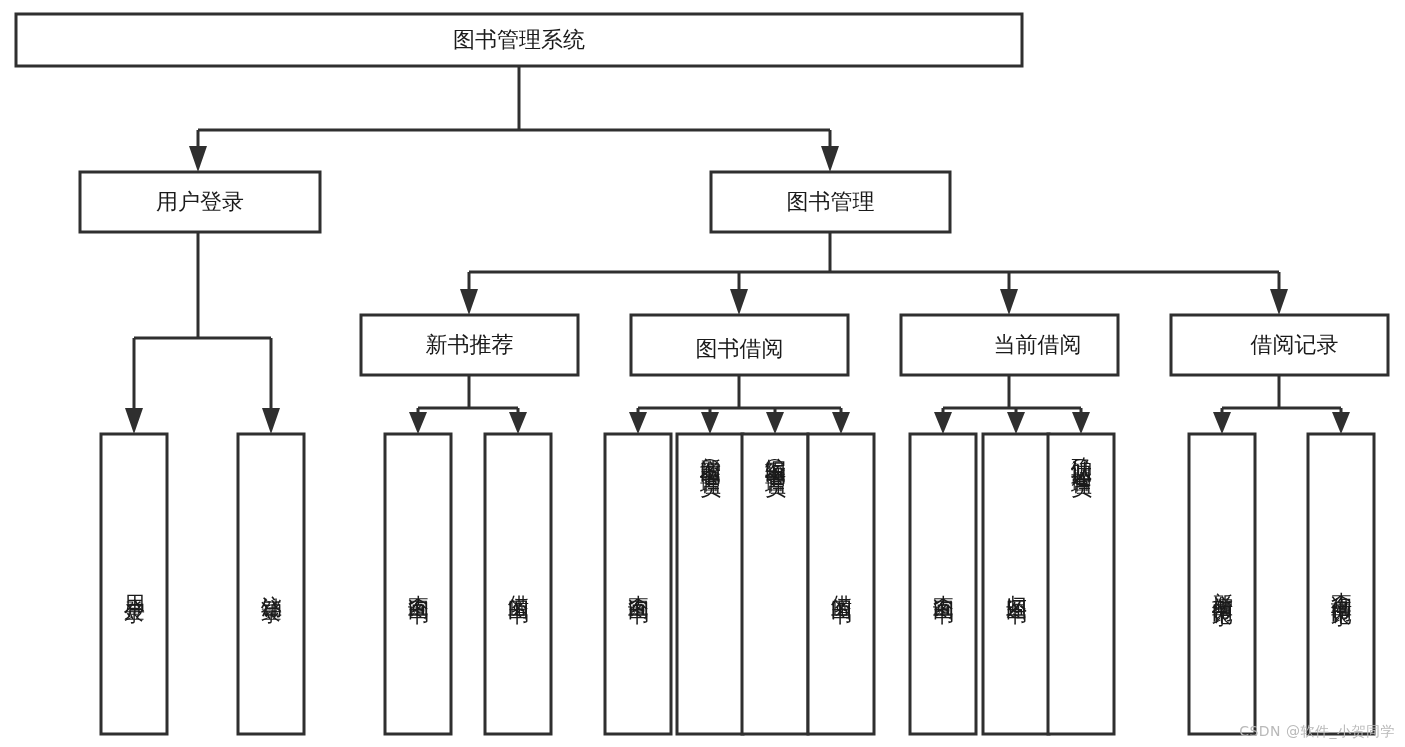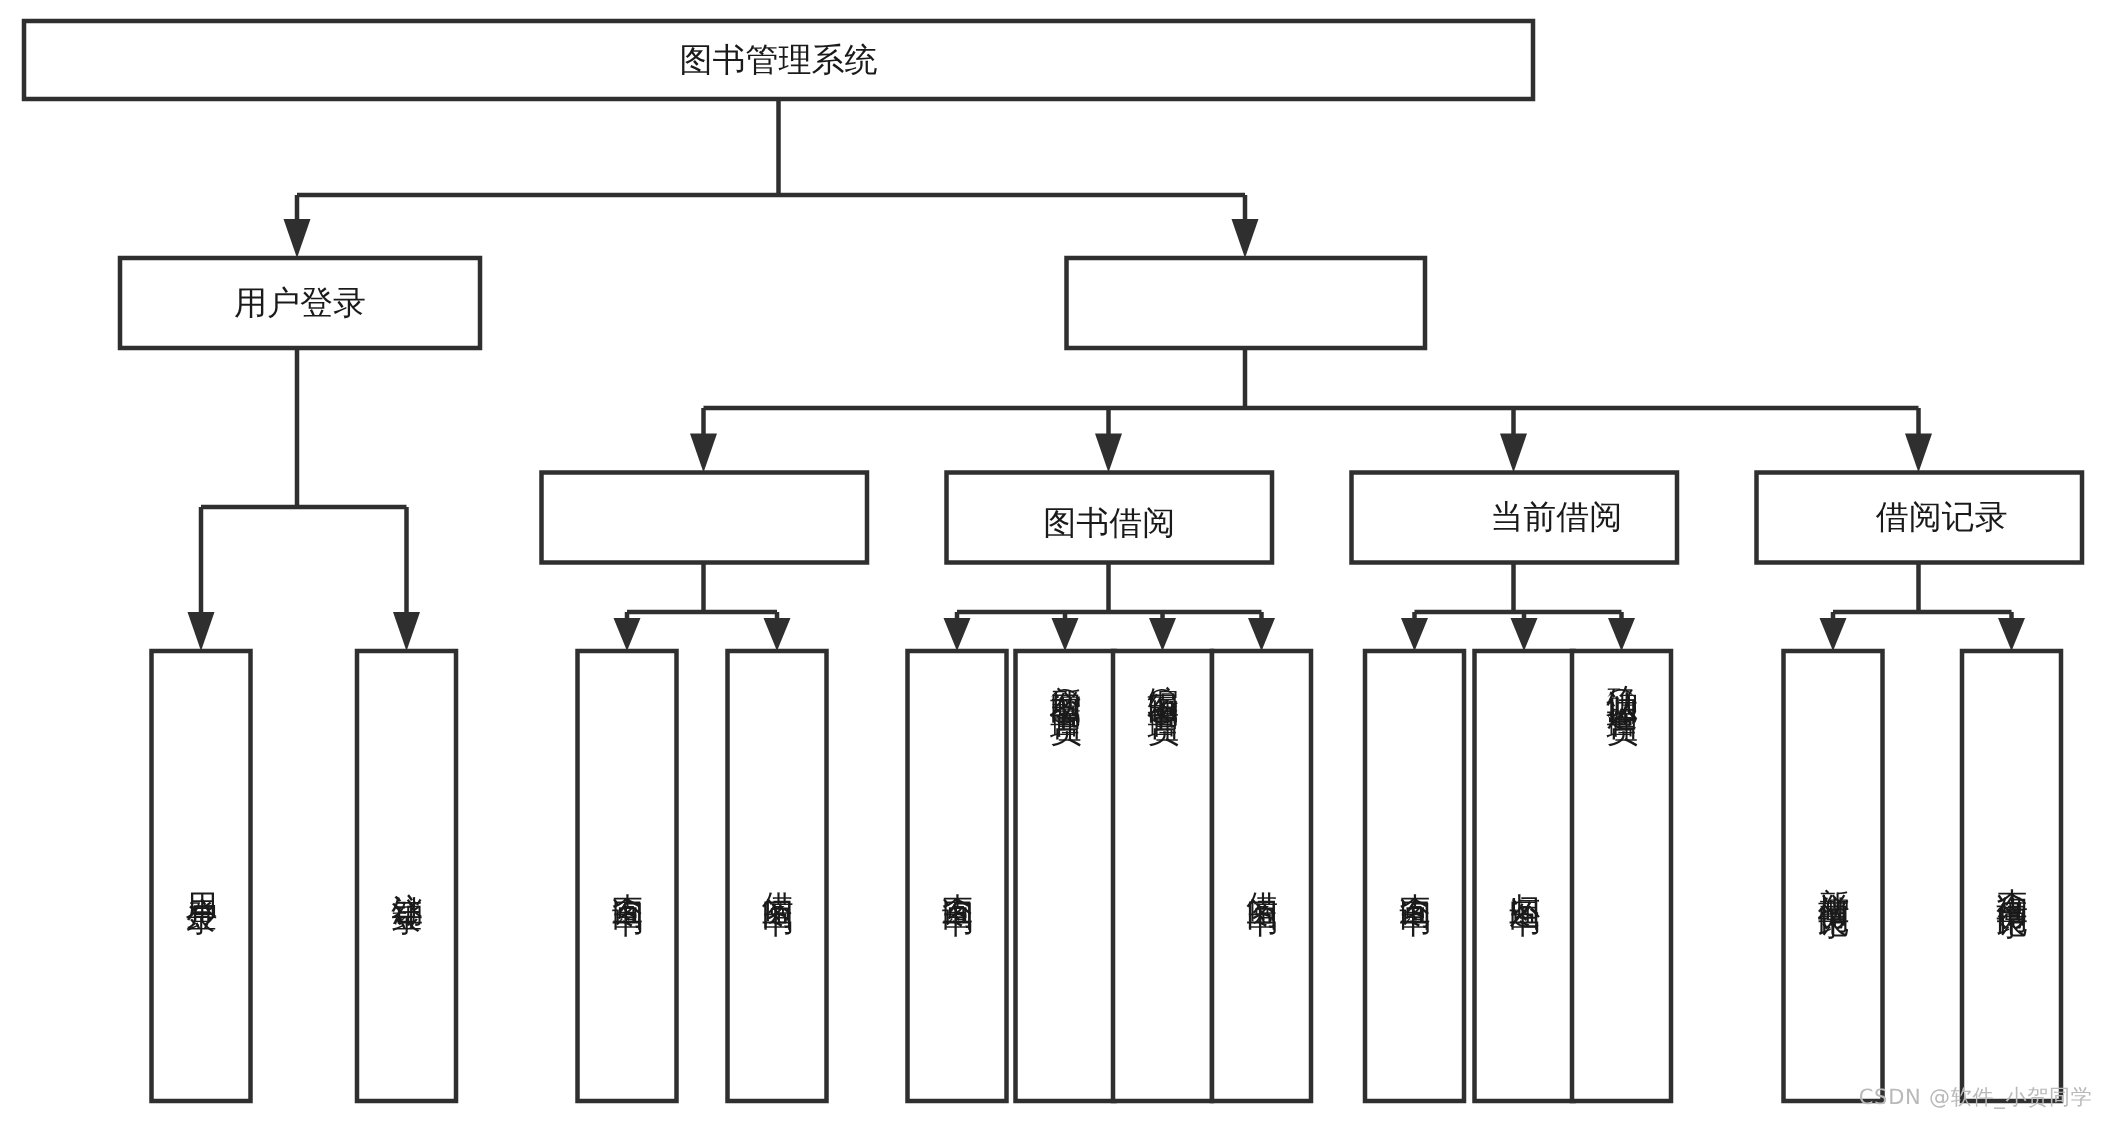--- a/index.html
+++ b/index.html
@@ -192,21 +192,27 @@
 
   </svg>
 
   <div class="hlabel-wrap" style="left:16px;  top:14px;  width:1006px; height:52px;">
     <span class="hlabel-text">图书管理系统</span>
   </div>
 
   <div class="hlabel-wrap" style="left:80px;  top:172px; width:240px; height:60px;">
     <span class="hlabel-text">用户登录</span>
   </div>
-
+  <div class="hlabel-wrap" style="left:711px; top:172px; width:239px; height:60px;">
+    <span class="hlabel-text">图书管理</span>
+  </div>
+
+  <div class="hlabel-wrap" style="left:361px;  top:315px; width:217px; height:60px;">
+    <span class="hlabel-text">新书推荐</span>
+  </div>
   <div class="hlabel-wrap" style="left:631px;  top:315px; width:217px; height:68px;">
     <span class="hlabel-text">图书借阅</span>
   </div>
   <div class="hlabel-wrap" style="left:901px;  top:315px; width:217px; height:60px;padding-left:28px;">
     <span class="hlabel-text">当前借阅</span>
   </div>
   <div class="hlabel-wrap" style="left:1171px; top:315px; width:247px; height:60px;">
     <span class="hlabel-text">借阅记录</span>
   </div>
 

